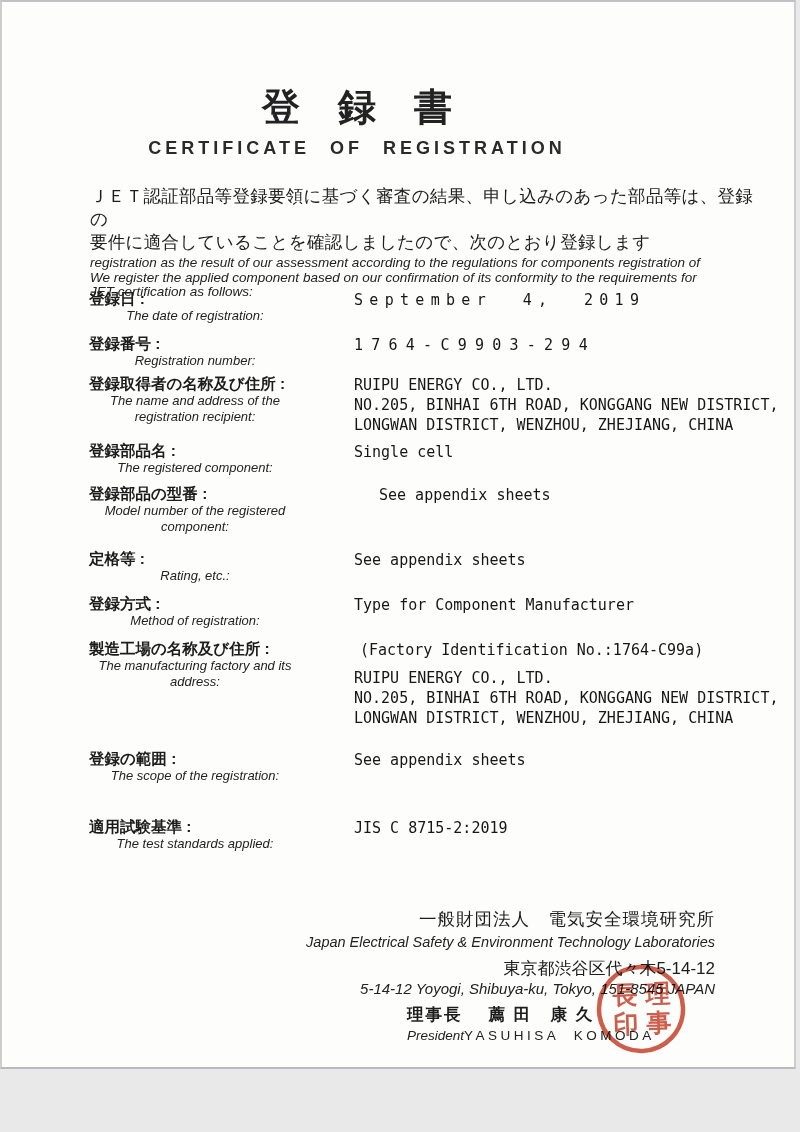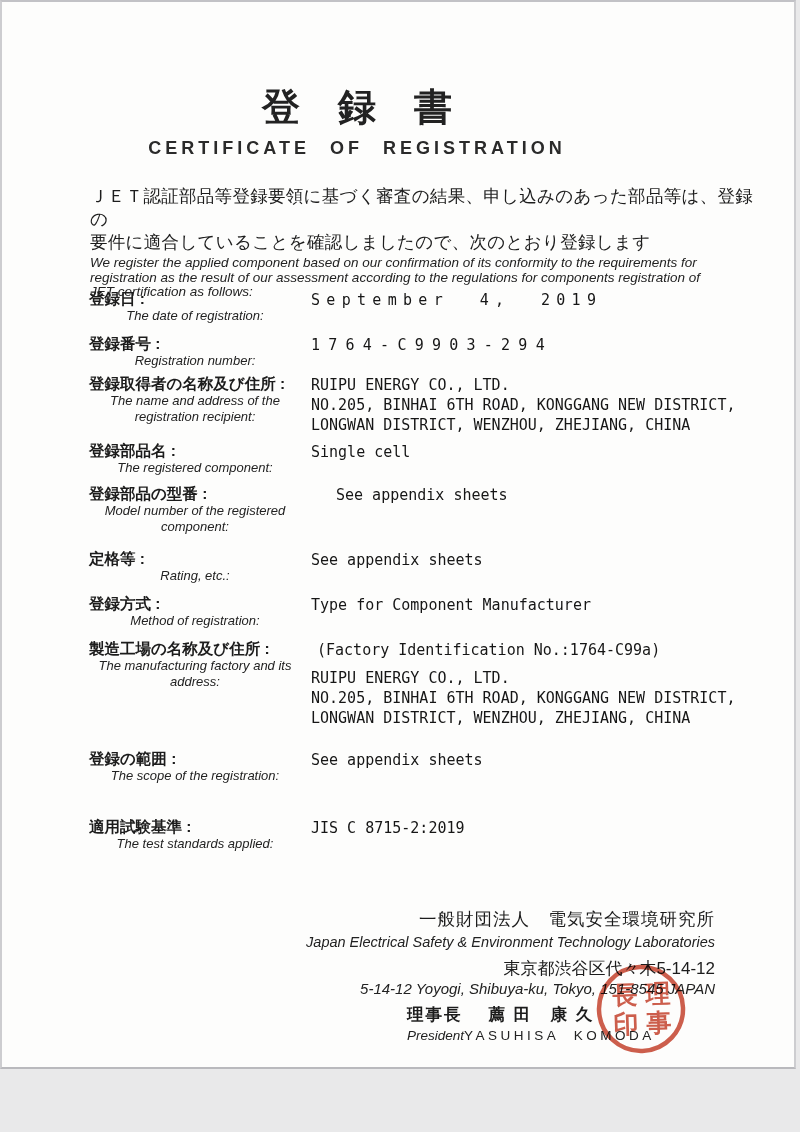--- a/index.html
+++ b/index.html
@@ -43,20 +43,21 @@
   .fields{position:absolute;top:288px;left:87px;width:672px;}
   .field-row{display:flex;align-items:flex-start;}
   .field-labels{width:222px;flex:0 0 222px;}
   .label-jp{font-size:15.5px;font-weight:bold;line-height:18px;color:#1c1c1c;}
   .label-en{width:212px;font-size:13px;font-style:italic;line-height:16px;color:#222;text-align:center;}
   .field-values{flex:1;}
   .value-line{
     font-family:"DejaVu Sans Mono","Liberation Mono",monospace;
     font-size:15px;line-height:20px;color:#161616;
     white-space:pre;
+    margin-left:43px;
   }
   .ls-date{letter-spacing:.42em;}
   .ls-regnum{letter-spacing:.55em;}
   .factory-line{padding-left:6px;margin-bottom:8px;}
   .field-row:nth-child(1){margin-bottom:11px;}
   .field-row:nth-child(2){margin-bottom:6px;}
   .field-row:nth-child(3){margin-bottom:7px;}
   .field-row:nth-child(4){margin-bottom:9px;}
   .field-row:nth-child(5){margin-bottom:15px;gap:25px;}
   .field-row:nth-child(6){margin-bottom:11px;}
@@ -93,22 +94,22 @@
 
   <div class="header">
     <div class="title-jp">登　録　書</div>
     <div class="title-en">CERTIFICATE OF REGISTRATION</div>
   </div>
 
   <div class="intro">
     <div class="intro-jp">ＪＥＴ認証部品等登録要領に基づく審査の結果、申し込みのあった部品等は、登録の</div>
     <div class="intro-jp">要件に適合していることを確認しましたので、次のとおり登録します</div>
     <div class="intro-en-block">
+      <div class="intro-en">registration as the result of our assessment according to the regulations for components registration of</div>
       <div class="intro-en">We register the applied component based on our confirmation of its conformity to the requirements for</div>
-      <div class="intro-en">registration as the result of our assessment according to the regulations for components registration of</div>
       <div class="intro-en">JET certification as follows:</div>
     </div>
   </div>
 
   <div class="fields">
 
     <div class="field-row">
       <div class="field-labels">
         <div class="label-jp">登録日 :</div>
         <div class="label-en">The date of registration:</div>

